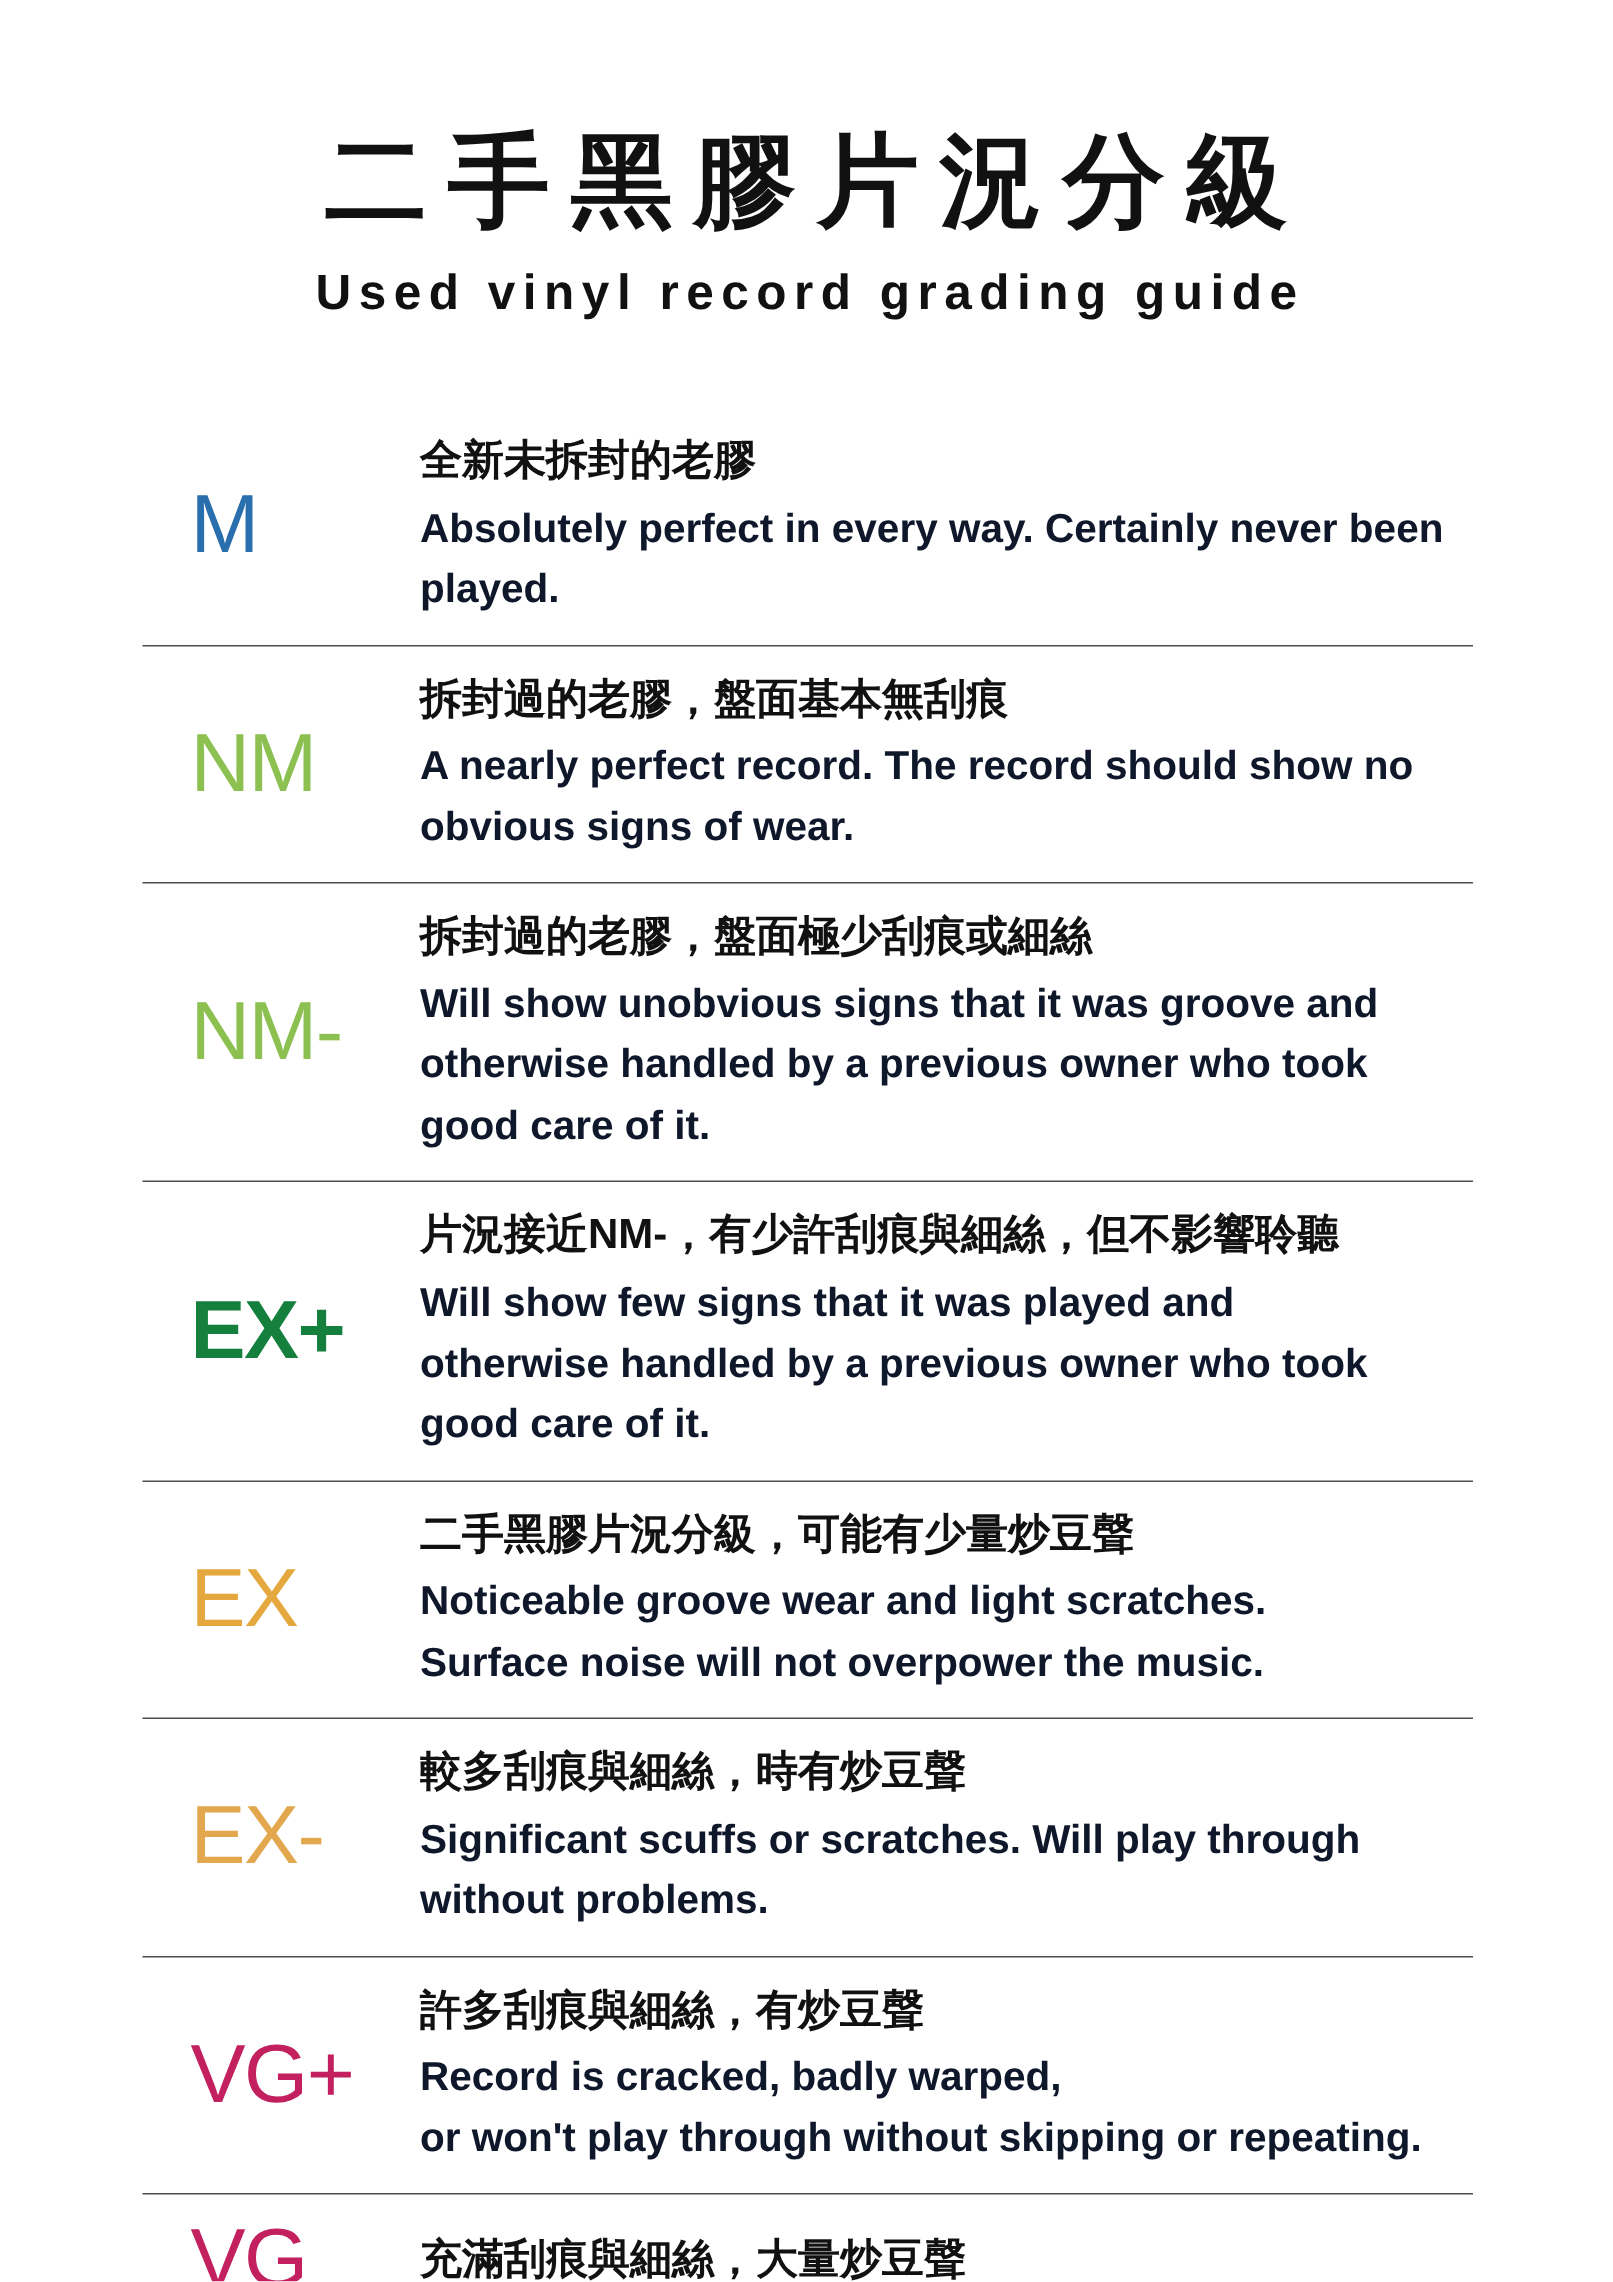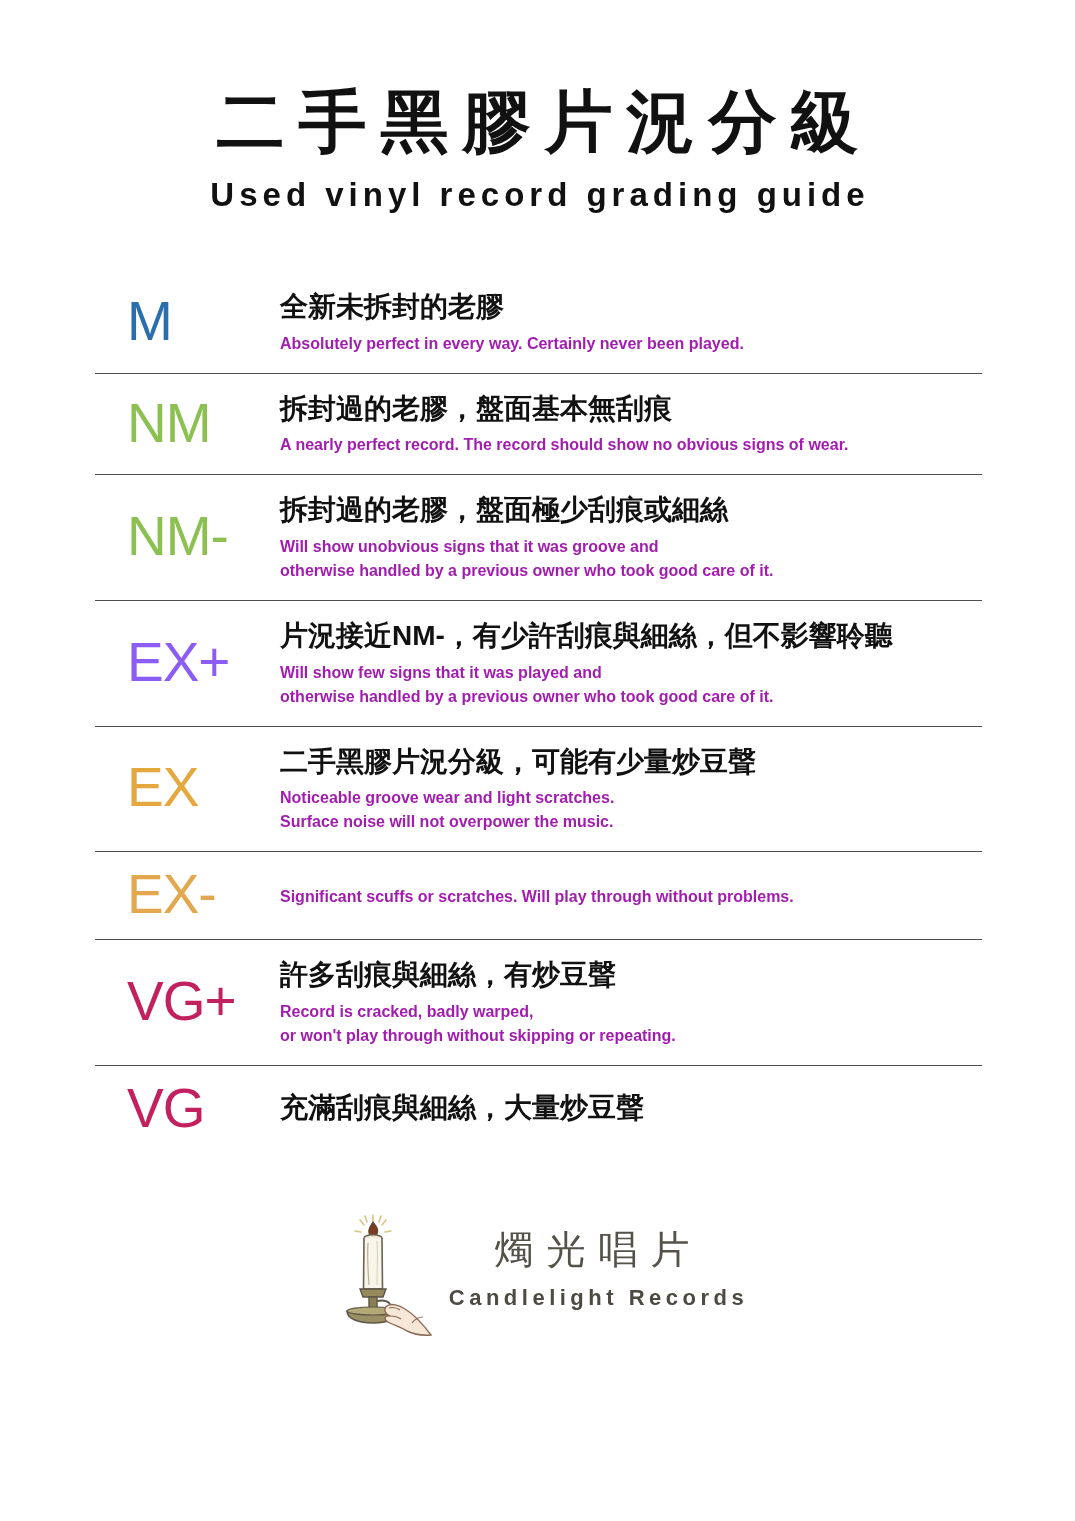--- a/index.html
+++ b/index.html
@@ -56,24 +56,24 @@
   }
   .grade-text { flex: 1 1 auto; padding-right: 4px; }
   .grade-headline {
     font-size: 28px;
     font-weight: 700;
     line-height: 1.45;
     color: #111111;
   }
   .grade-desc {
     margin-top: 4px;
-    font-size: 16px;
+    font-size: 27px;
     font-weight: 700;
     line-height: 1.5;
-    color: #a21caf;
+    color: #0f172a;
   }
 
   
   .footer {
     margin-top: 58px;
     display: flex;
     justify-content: center;
     align-items: center;
     gap: 14px;
   }
@@ -133,21 +133,21 @@
       <div class="grade-text">
         <div class="grade-headline">拆封過的老膠，盤面極少刮痕或細絲</div>
         <div class="grade-desc">
           <div>Will show unobvious signs that it was groove and</div>
           <div>otherwise handled by a previous owner who took good care of it.</div>
         </div>
       </div>
     </div>
 
     <div class="grade-row">
-      <div class="grade-code" style="color: #8b5cf6;">EX+</div>
+      <div class="grade-code" style="color: #15803d; font-weight: bold;">EX+</div>
       <div class="grade-text">
         <div class="grade-headline">片況接近NM-，有少許刮痕與細絲，但不影響聆聽</div>
         <div class="grade-desc">
           <div>Will show few signs that it was played and</div>
           <div>otherwise handled by a previous owner who took good care of it.</div>
         </div>
       </div>
     </div>
 
     <div class="grade-row">
@@ -157,20 +157,21 @@
         <div class="grade-desc">
           <div>Noticeable groove wear and light scratches.</div>
           <div>Surface noise will not overpower the music.</div>
         </div>
       </div>
     </div>
 
     <div class="grade-row">
       <div class="grade-code" style="color: rgb(227, 167, 78);">EX-</div>
       <div class="grade-text">
+        <div class="grade-headline">較多刮痕與細絲，時有炒豆聲</div>
         <div class="grade-desc">
           <div>Significant scuffs or scratches. Will play through without problems.</div>
           <div></div>
         </div>
       </div>
     </div>
 
     <div class="grade-row">
       <div class="grade-code" style="color: rgb(194, 32, 95);">VG+</div>
       <div class="grade-text">

